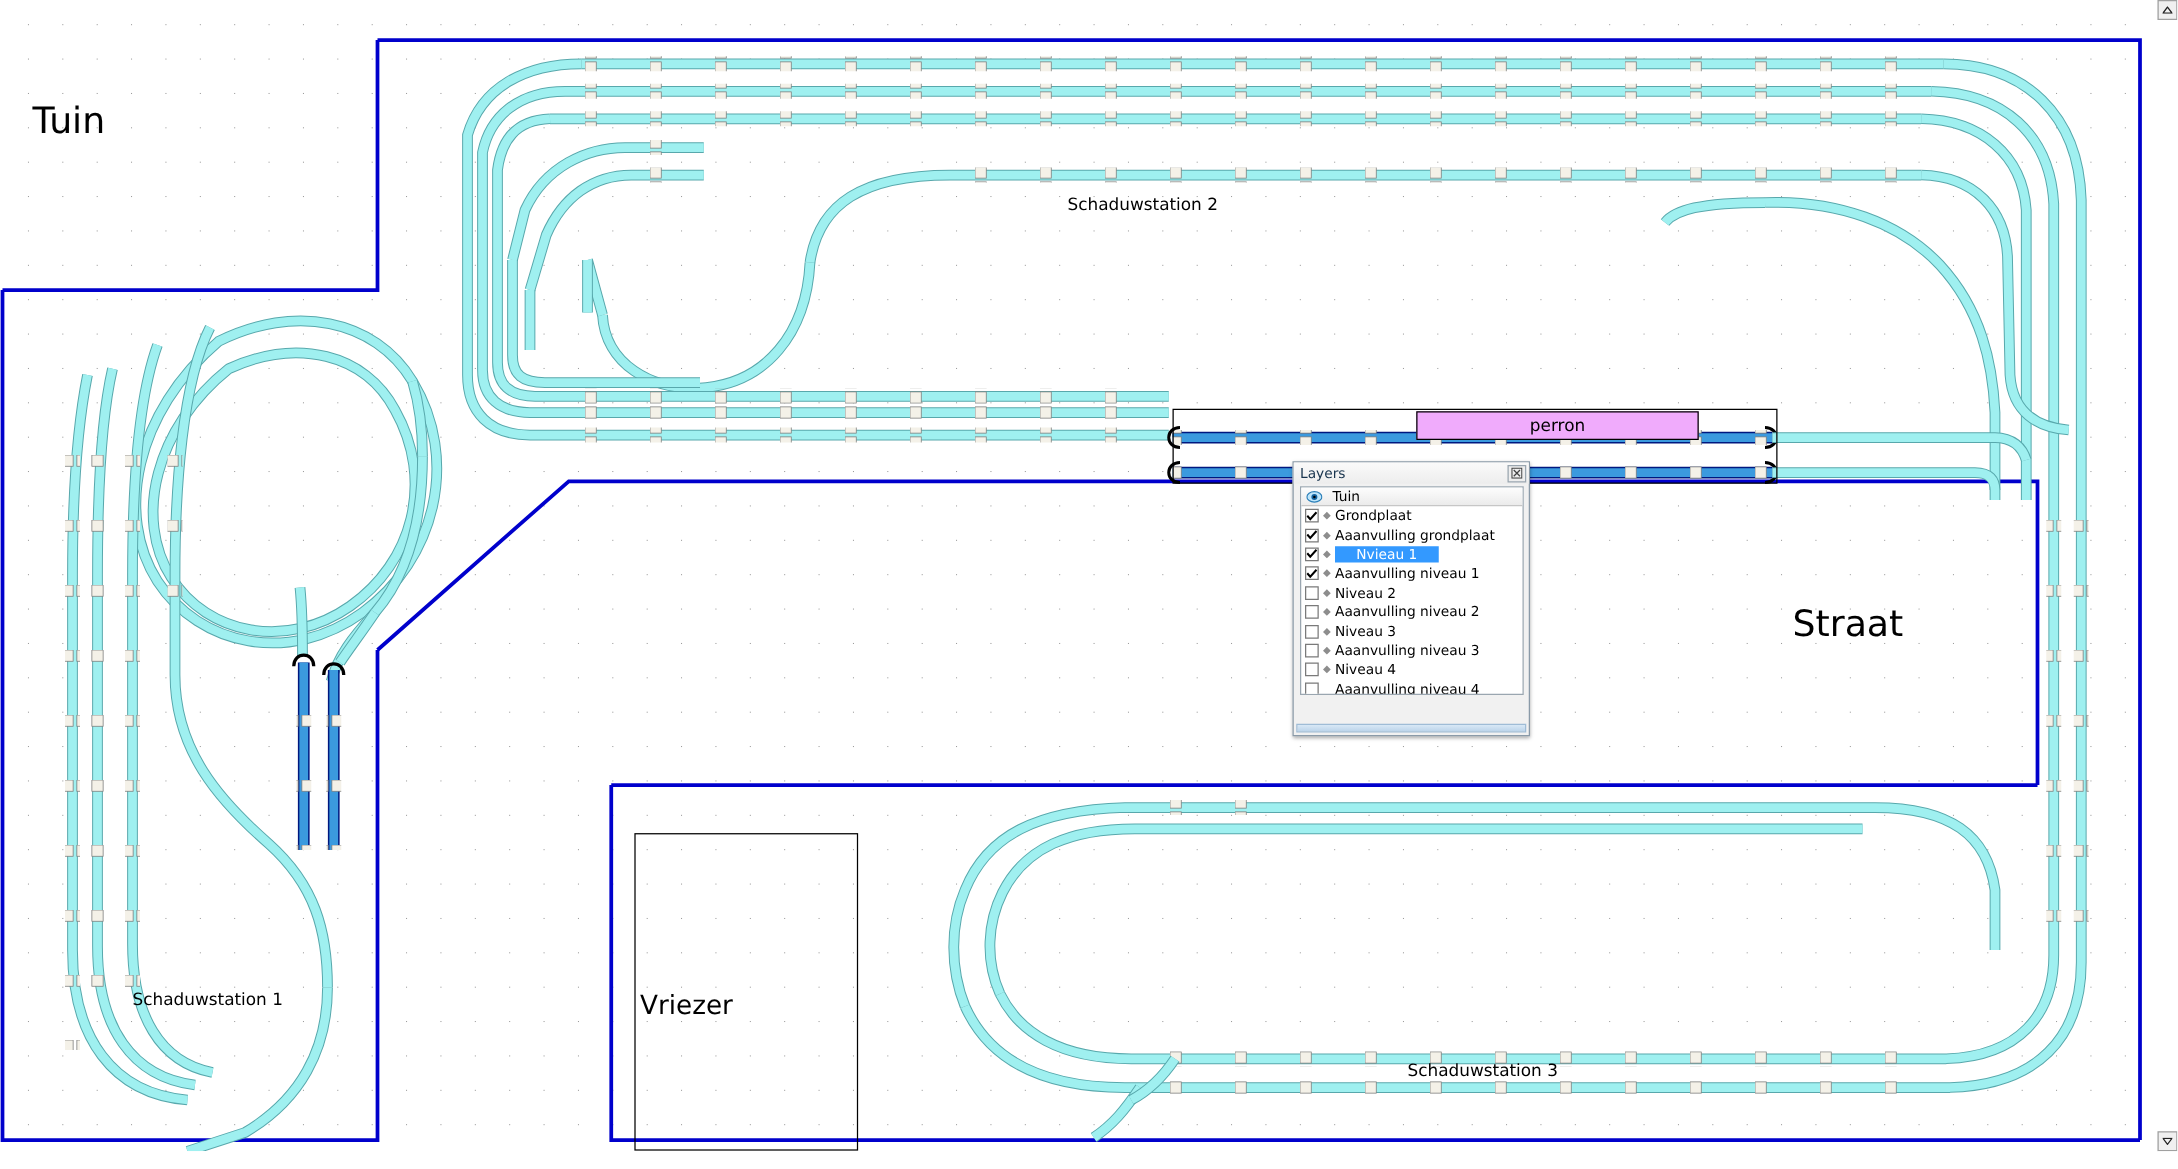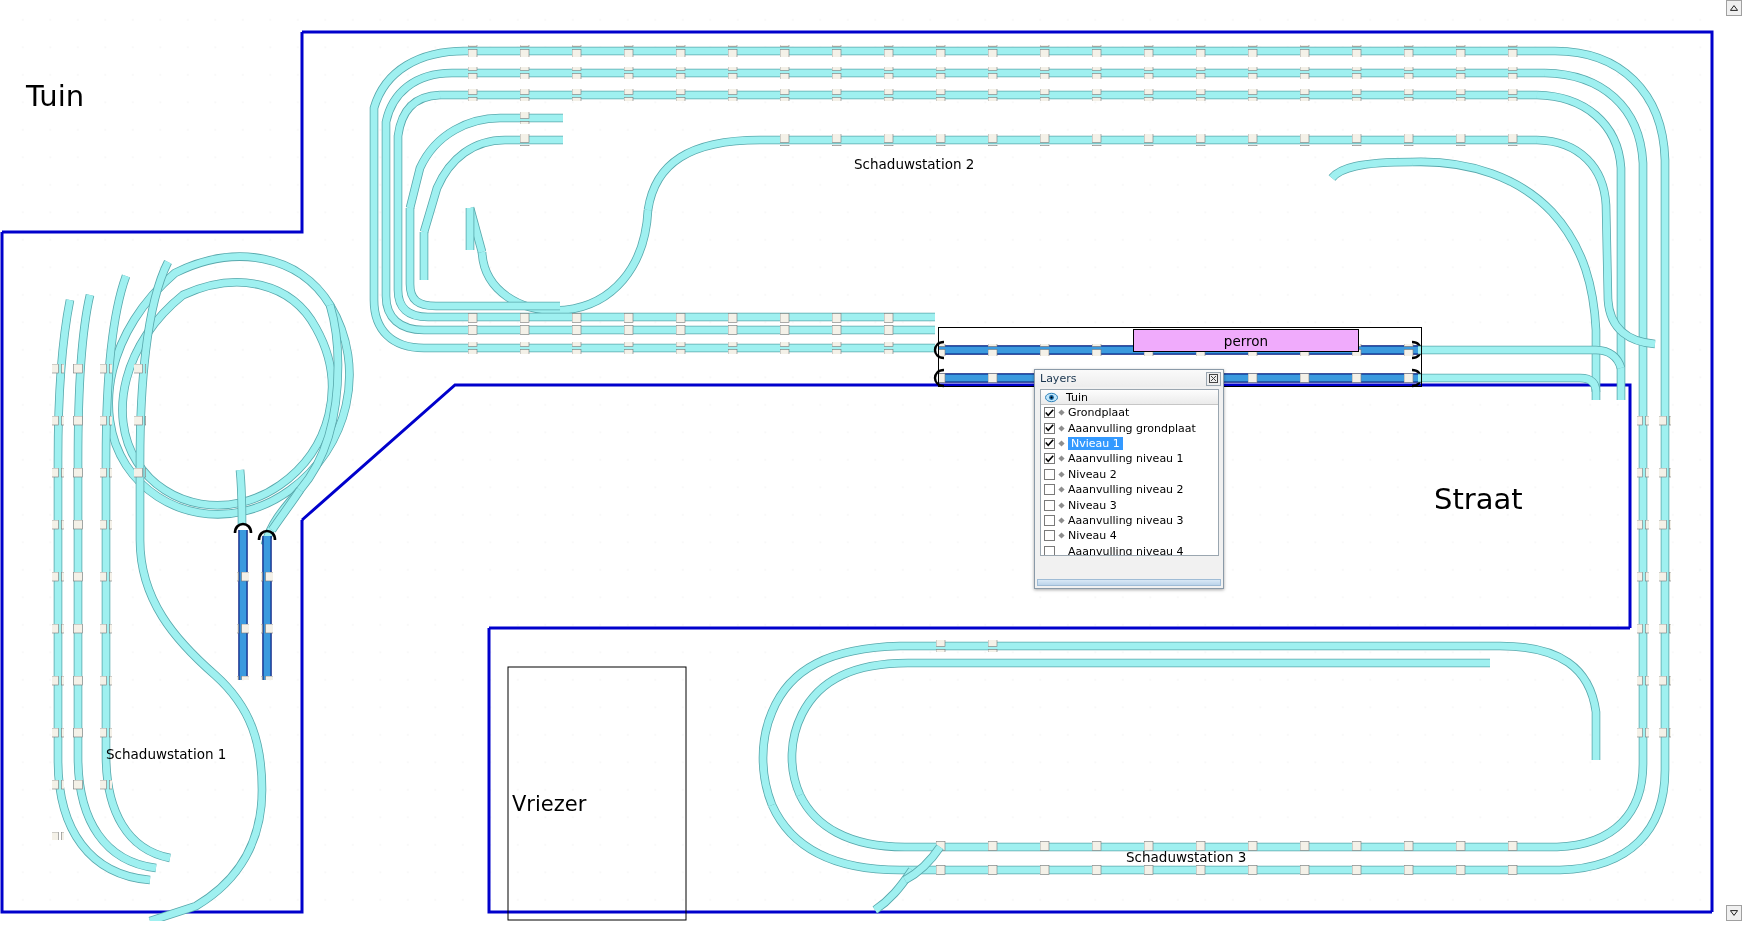--- a/index.html
+++ b/index.html
@@ -44,21 +44,21 @@
   #layers-title{font-size:11px;color:#17334d;flex:1;line-height:17px;}
   #layers-close{width:13px;height:12px;border:1px solid #9aa6b0;background:#eeeeee;
       display:flex;align-items:center;justify-content:center;font-size:8px;color:#333;line-height:1;cursor:pointer;}
   #layers-listbox{position:absolute;left:5px;top:19px;width:179px;height:167px;
       background:#ffffff;border:1px solid #9aa6b0;box-sizing:border-box;overflow:hidden;}
   #layers-header{height:14px;display:flex;align-items:center;
       background:linear-gradient(#fdfdfd,#ebebeb);border-bottom:1px solid #c6c6c6;}
   #layers-header .eye-cell{width:20px;display:flex;align-items:center;justify-content:center;}
   #layers-header .name-cell{font-size:11px;color:#000;padding-left:5px;}
   .layer-row{height:15.4px;display:flex;align-items:center;padding-left:3px;}
-  .layer-row.selected .layer-label{background:#3399ff;color:#ffffff;padding:0 3px;}
+  .layer-row.selected .layer-label{background:#3399ff;color:#ffffff;padding:0 17px;}
   .layer-check{width:11px;height:11px;border:1px solid #7a7a7a;background:#fff;
       box-sizing:border-box;display:flex;align-items:center;justify-content:center;flex:0 0 auto;cursor:pointer;}
   .layer-check svg{display:block}
   .dot-cell{width:13px;display:flex;align-items:center;justify-content:center;flex:0 0 auto;}
   .layer-label{font-size:11px;color:#000;white-space:nowrap;line-height:13px;}
   #layers-bottom{position:absolute;left:2px;right:2px;bottom:2px;height:7px;
       background:linear-gradient(#d8e8f6,#bcd4ea);border:1px solid #9fbcd6;box-sizing:border-box;}
 </style>
 </head>
 <body>
@@ -317,21 +317,21 @@
 
     <div id="perron-outer" style="left:938px;top:327px;width:482px;height:58px;"></div>
     <div id="perron-inner" style="left:1133px;top:329px;width:224px;height:21px;">
       <span>perron</span>
     </div>
 
     <div class="canvas-label lbl-big" style="left:26px;top:52px;margin-top:27px;">Tuin</div>
     <div class="canvas-label lbl-big" style="left:1434px;top:482px;">Straat</div>
     <div class="canvas-label lbl-mid" style="left:512px;top:792px;">Vriezer</div>
     <div class="canvas-label lbl-sm" style="left:854px;top:156px;">Schaduwstation 2</div>
-    <div class="canvas-label lbl-sm" style="left:74px;top:746px;padding-left:32px;">Schaduwstation 1</div>
+    <div class="canvas-label lbl-sm" style="left:74px;top:792px;padding-left:32px;">Schaduwstation 1</div>
     <div class="canvas-label lbl-sm" style="left:1096px;top:849px;margin-left:30px;">Schaduwstation 3</div>
 
     <div id="layers-dialog">
       <div id="layers-titlebar">
         <div id="layers-title">Layers</div>
         <div id="layers-close">
           <svg width="9" height="9" viewBox="0 0 9 9">
             <rect x="0.5" y="0.5" width="8" height="8" fill="none" stroke="#444" stroke-width="1"></rect>
             <path d="M2 2 L7 7 M7 2 L2 7" stroke="#444" stroke-width="1"></path>
           </svg>

